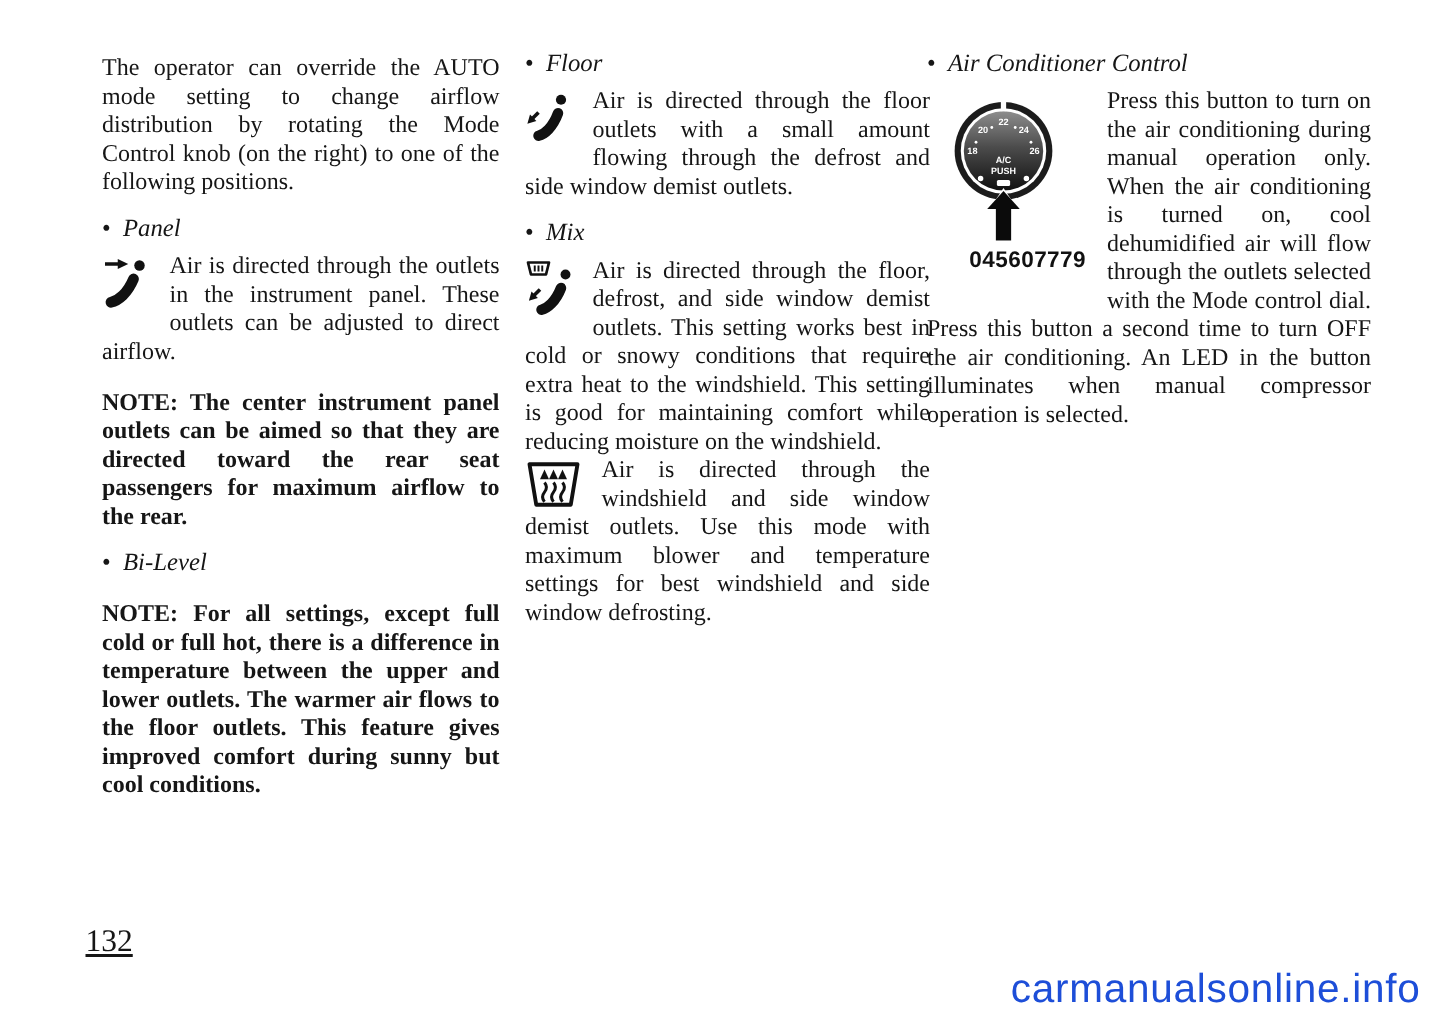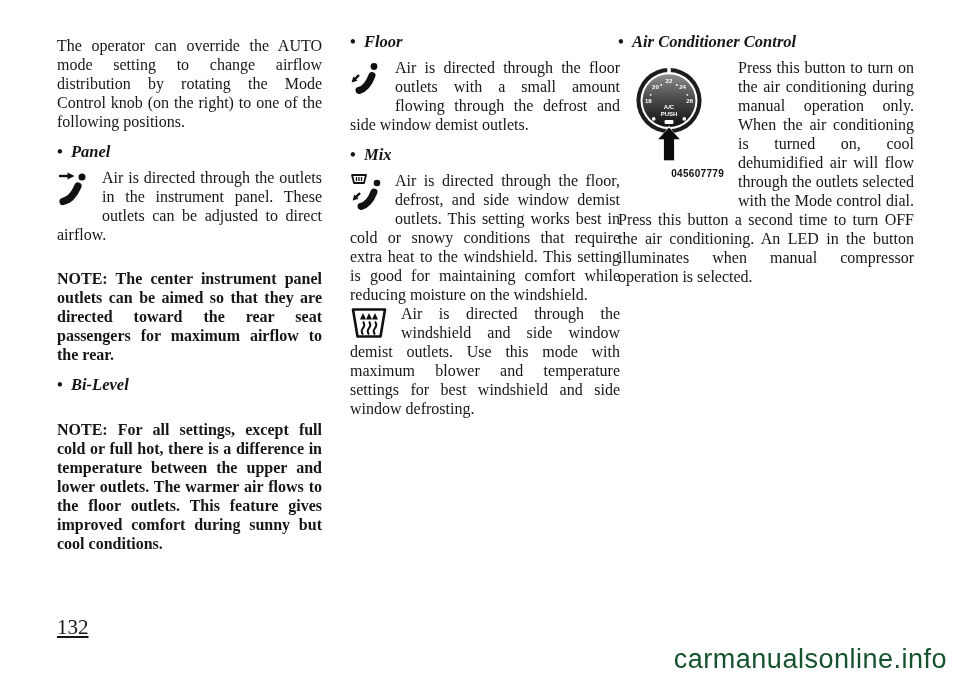--- a/index.html
+++ b/index.html
@@ -10,29 +10,29 @@
     position:relative;
     overflow:hidden;
     font-family:"Liberation Serif", serif;
     color:#161616;
   }
   .col {
     position:absolute; top:30px;
     font-size:16px; line-height:19px;
     text-align:justify;
   }
-  #col-left  { left:57px;  width:265px; }
+  #col-left  { left:68px;  width:265px; }
   #col-mid   { left:350px; width:270px; }
   #col-right { left:618px; width:296px; }
 
   p { margin:0; }
   .intro { margin-top:6px; }
-  .note { font-weight:bold; margin-top:25px; }
+  .note { font-weight:bold; margin-top:15px; }
   h3.bullet-h {
-    font-size:16.5px; font-weight:bold; font-style:italic;
+    font-size:16.5px; font-weight:normal; font-style:italic;
     margin:11px 0 6px 0; text-align:left; line-height:20px;
   }
   .col h3.bullet-h:first-child { margin-top:2px; }
   h3.bullet-h .bullet { font-style:normal; display:inline-block; width:14px; }
 
   .icon-float {
     float:left; width:32px; height:37px;
     margin:2px 13px 1px 0;
   }
   .icon-float svg { display:block; }
@@ -41,33 +41,33 @@
   .acfigure {
     display:block; float:left;
     width:106px; height:140px;
     padding-left:17px; box-sizing:border-box;
     margin:0 14px 0 0;
   }
   .acfigure svg.dial { display:block; margin-top:8px; }
   .ac-caption {
     display:block; text-align:right;
     font-family:"Liberation Sans", sans-serif;
-    font-weight:bold; font-size:10px; letter-spacing:0.3px;
+    font-weight:bold; font-size:15px; letter-spacing:0.3px;
     margin-top:3px; color:#111;
   }
 
   .page-number {
     position:absolute; left:57px; top:615px;
     font-size:21px; line-height:24px;text-decoration:underline;
   }
   .watermark {
     position:absolute; right:13px; top:644px;
     font-family:"Liberation Sans", sans-serif;
     font-size:27px; line-height:30px;
-    color:#14532d; letter-spacing:0.5px;
+    color:#1d4ed8; letter-spacing:0.5px;
   }
 </style>
 </head>
 <body>
 
 <div class="col" id="col-left">
   <p class="intro">The operator can override the AUTO mode setting to change airflow distribution by rotating the Mode Control knob (on the right) to one of the following positions.</p>
 
   <h3 class="bullet-h"><span class="bullet">•</span><span>Panel</span></h3>
   <p class="body-p">

